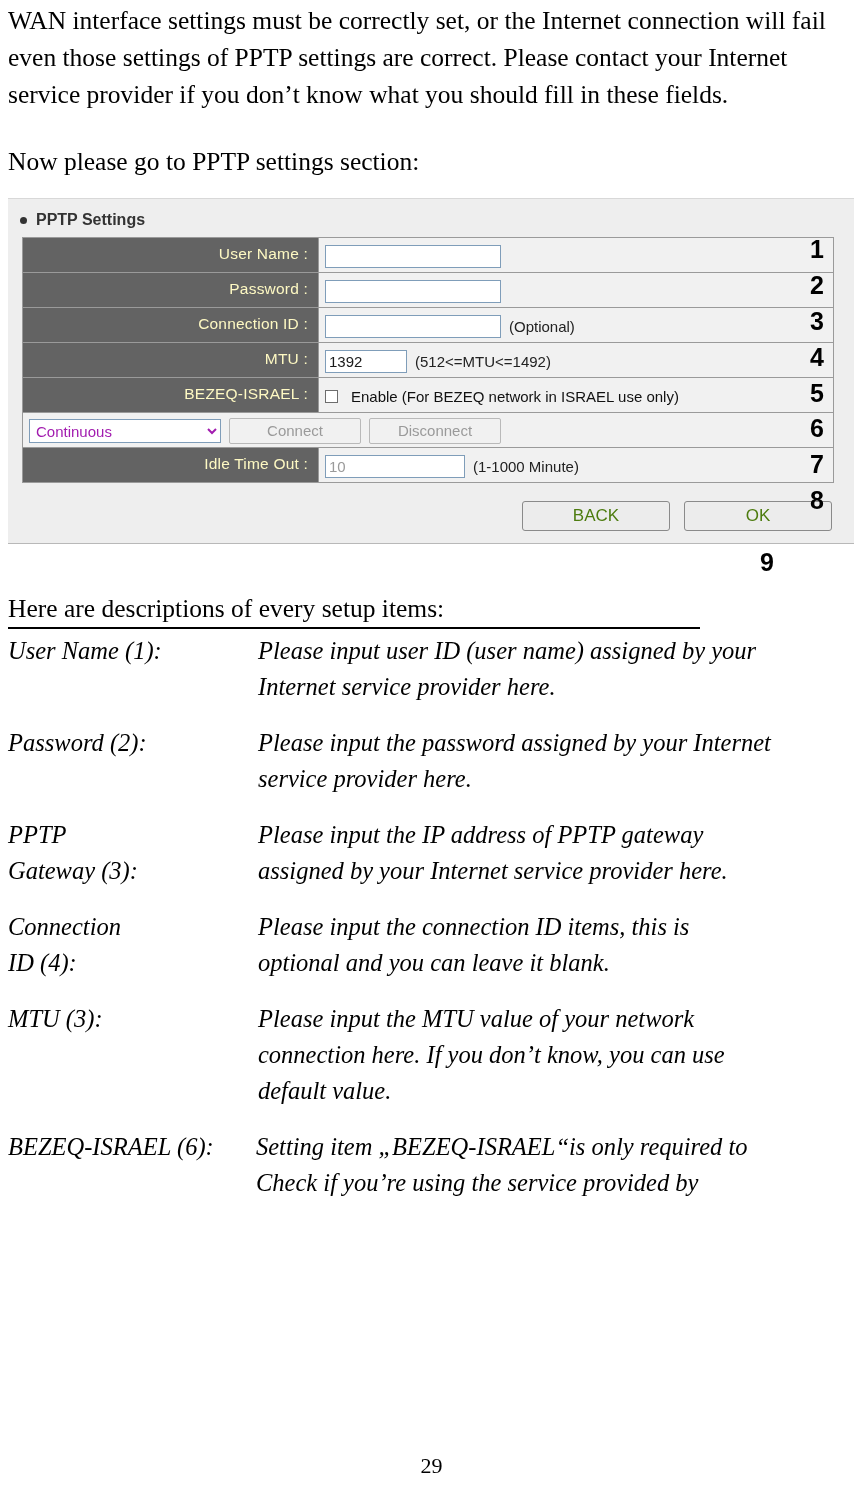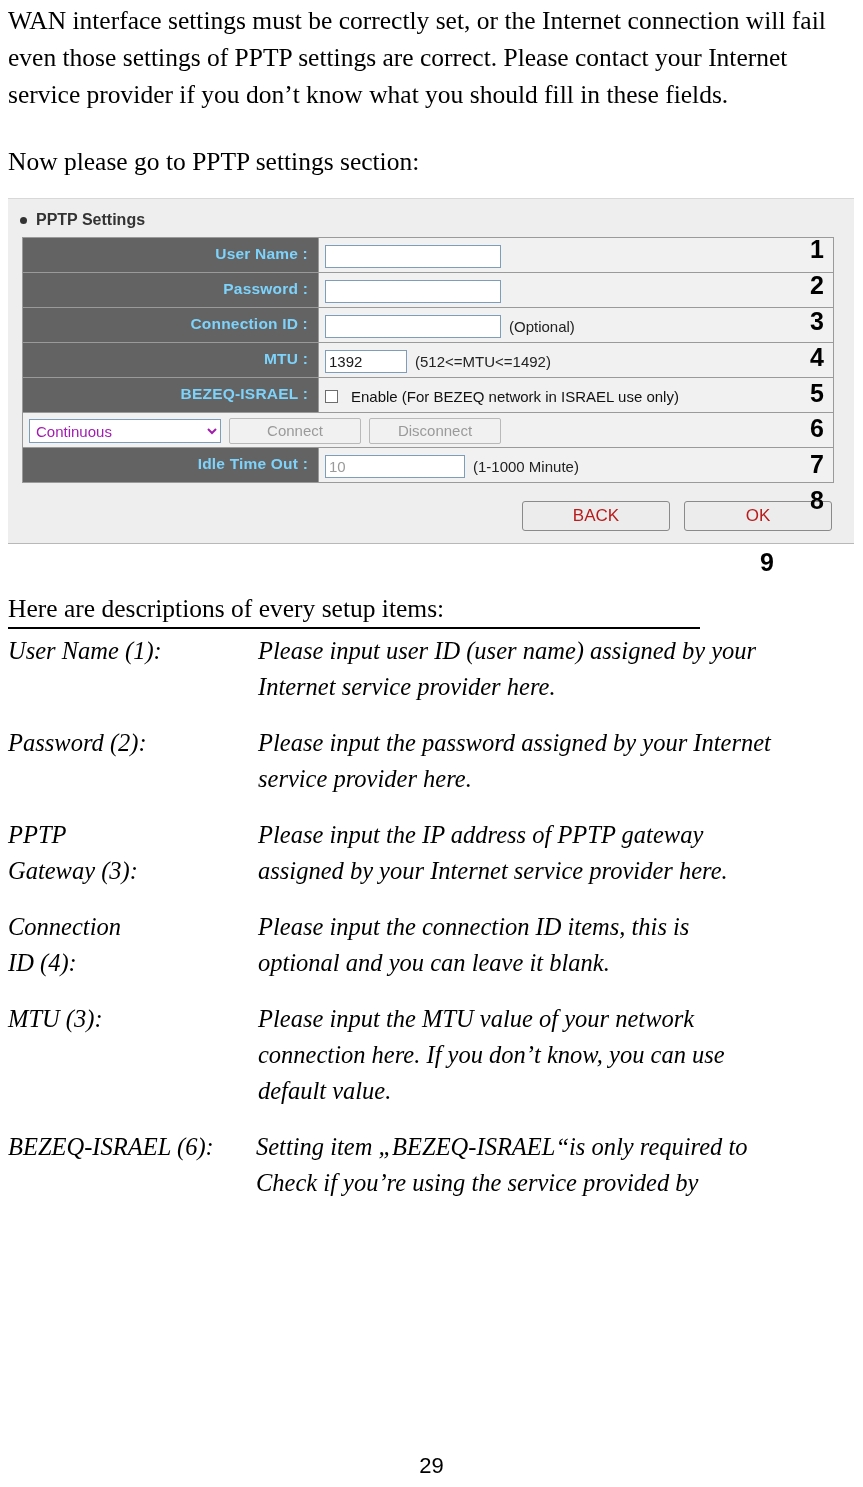--- a/index.html
+++ b/index.html
@@ -72,23 +72,23 @@
     display: flex;
     align-items: stretch;
     border-bottom: 1px solid #9a9a9a;
     min-height: 34px;
     background: #f1f1f1;
   }
   .row .lbl {
     width: 296px;
     min-width: 296px;
     background: #636363;
-    color: #7dd3fc;
+    color: #fef9c3;
     font-size: 15.5px;
-    font-weight: bold;
+    font-weight: normal;
     text-align: right;
     padding: 7px 10px 5px 0;
     box-sizing: border-box;
     border-right: 1px solid #9a9a9a;
     letter-spacing: .2px;
   }
   .row .val {
     flex: 1;
     background: #f1f1f1;
     padding: 5px 0 3px 6px;
@@ -160,21 +160,21 @@
     display: flex;
     justify-content: flex-end;
     gap: 14px;
     margin-top: 18px;
     padding-right: 2px;
     box-sizing: border-box;
   }
   .btn2 {
     font-family: "Liberation Sans", sans-serif;
     font-size: 17px;
-    color: #b91c1c;
+    color: #4d7c0f;
     background: #ececec;
     border: 1px solid #8a8a8a;
     height: 30px;
     width: 148px;
     text-align: center;
     line-height: 28px;
     box-sizing: border-box;
     border-radius: 3px;
   }
   
@@ -219,21 +219,21 @@
     flex: 1;
     white-space: pre-line;
   }
   .dl-row.bez .dl-term { width: 248px; min-width: 248px; }
   .pageno {
     position: absolute;
     bottom: 8px;
     left: 0;
     width: 863px;
     text-align: center;
-    font-family: Liberation Sans, sans-serif;
+    font-family: Liberation Serif, serif;
     font-size: 22px;
   }
 </style>
 </head>
 <body>
 
 <div class="page">
 
   <div class="intro-block">
     <p class="para">WAN interface settings must be correctly set, or the Internet connection will fail even those settings of PPTP settings are correct. Please contact your Internet service provider if you donʼt know what you should fill in these fields.</p>

